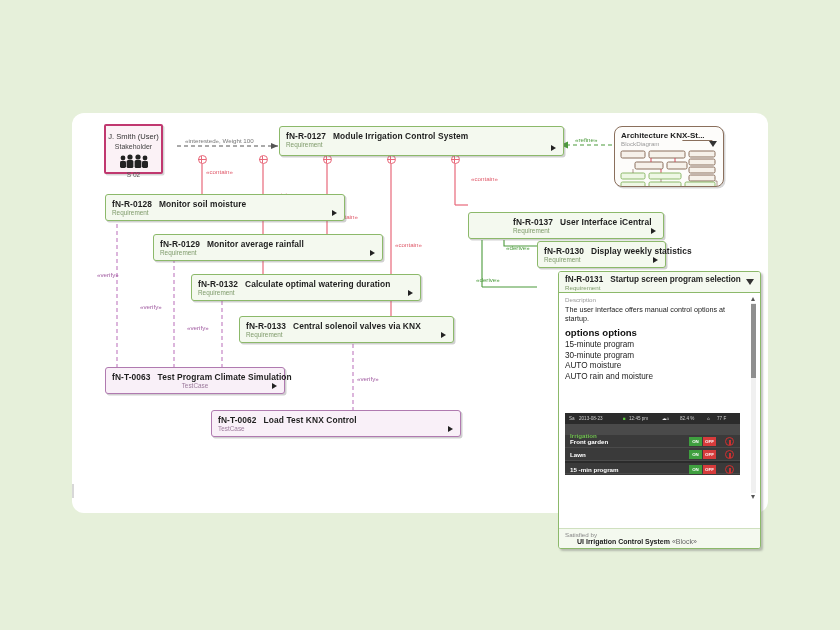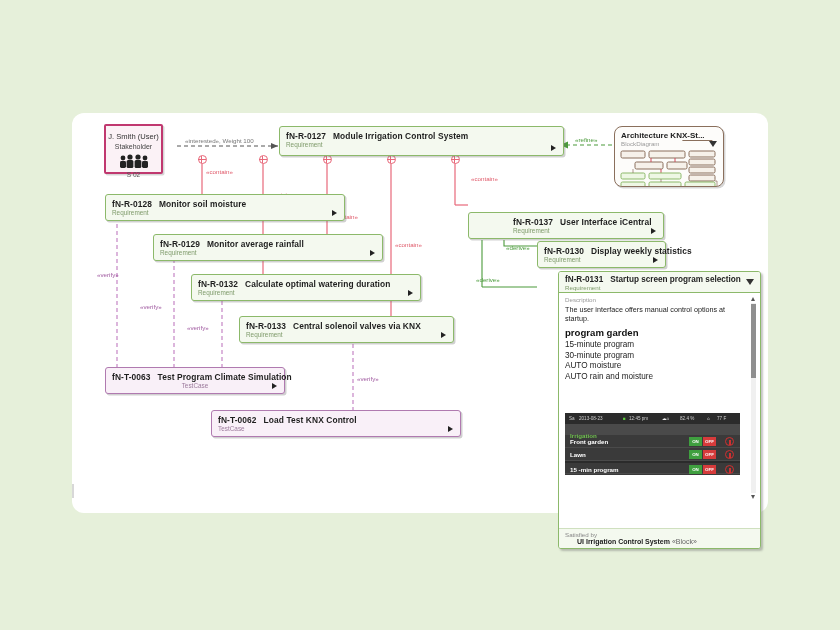--- a/index.html
+++ b/index.html
@@ -332,21 +332,21 @@
 
   <div id="detail" style="left:462px; top:158px; width:203px; height:278px;margin-left:24px;">
     <div class="d-head">
       <div class="title"><span>fN-R-0131</span><span style="margin-left:7px">Startup screen program selection</span></div>
       <div class="stereo">Requirement</div>
       <div class="d-chev"></div>
     </div>
     <div class="d-body">
       <div class="lbl">Description</div>
       <div class="p1">The user interface offers manual control options at startup.</div>
-      <div class="h2">program garden</div>
+      <div class="h2">options options</div>
       <div class="li">15-minute program</div>
       <div class="li">30-minute program</div>
       <div class="li">AUTO moisture</div>
       <div class="li">AUTO rain and moisture</div>
     </div>
 
     <div class="sb">
       <div class="trk"></div>
       <div class="thb"></div>
       <div class="ar up"></div>

